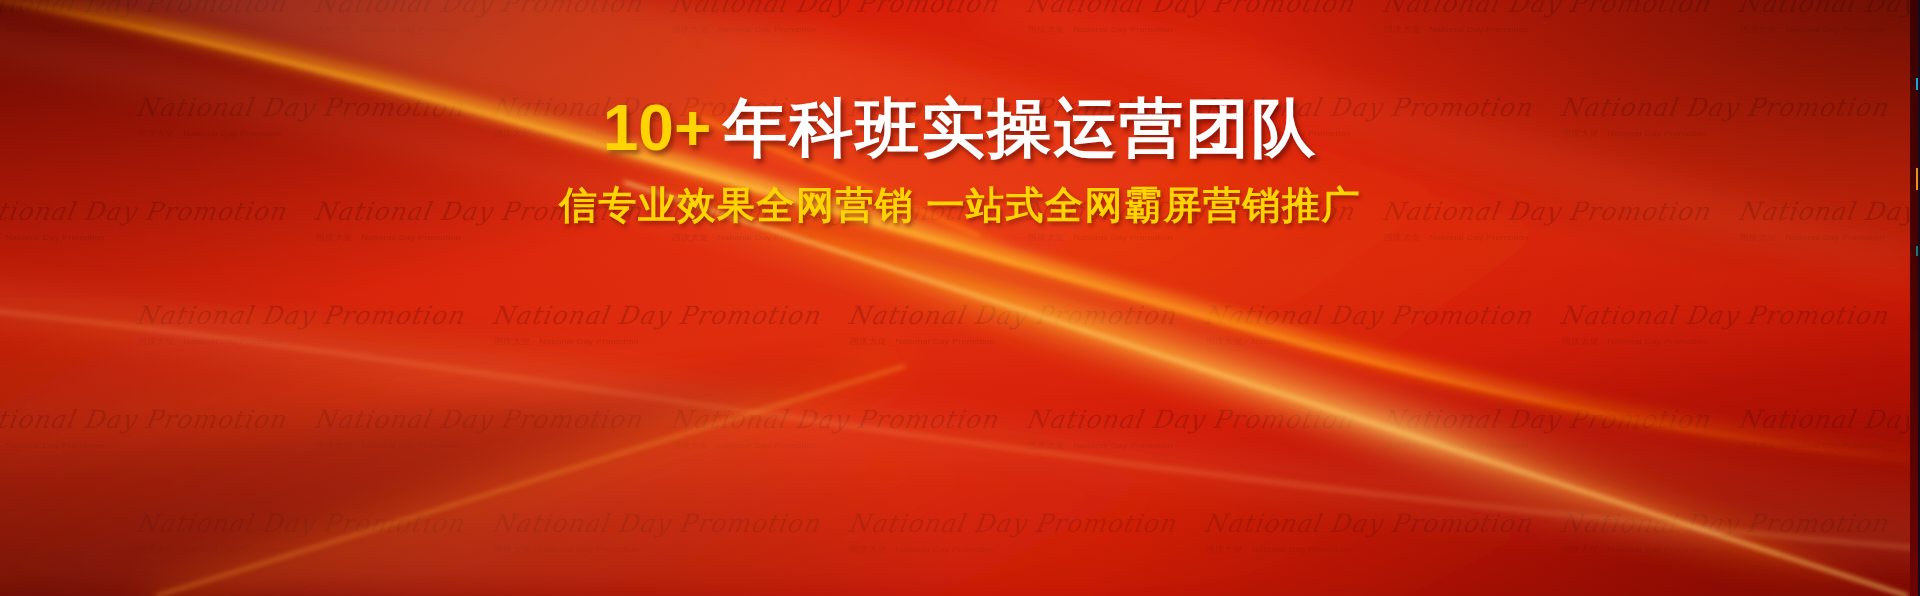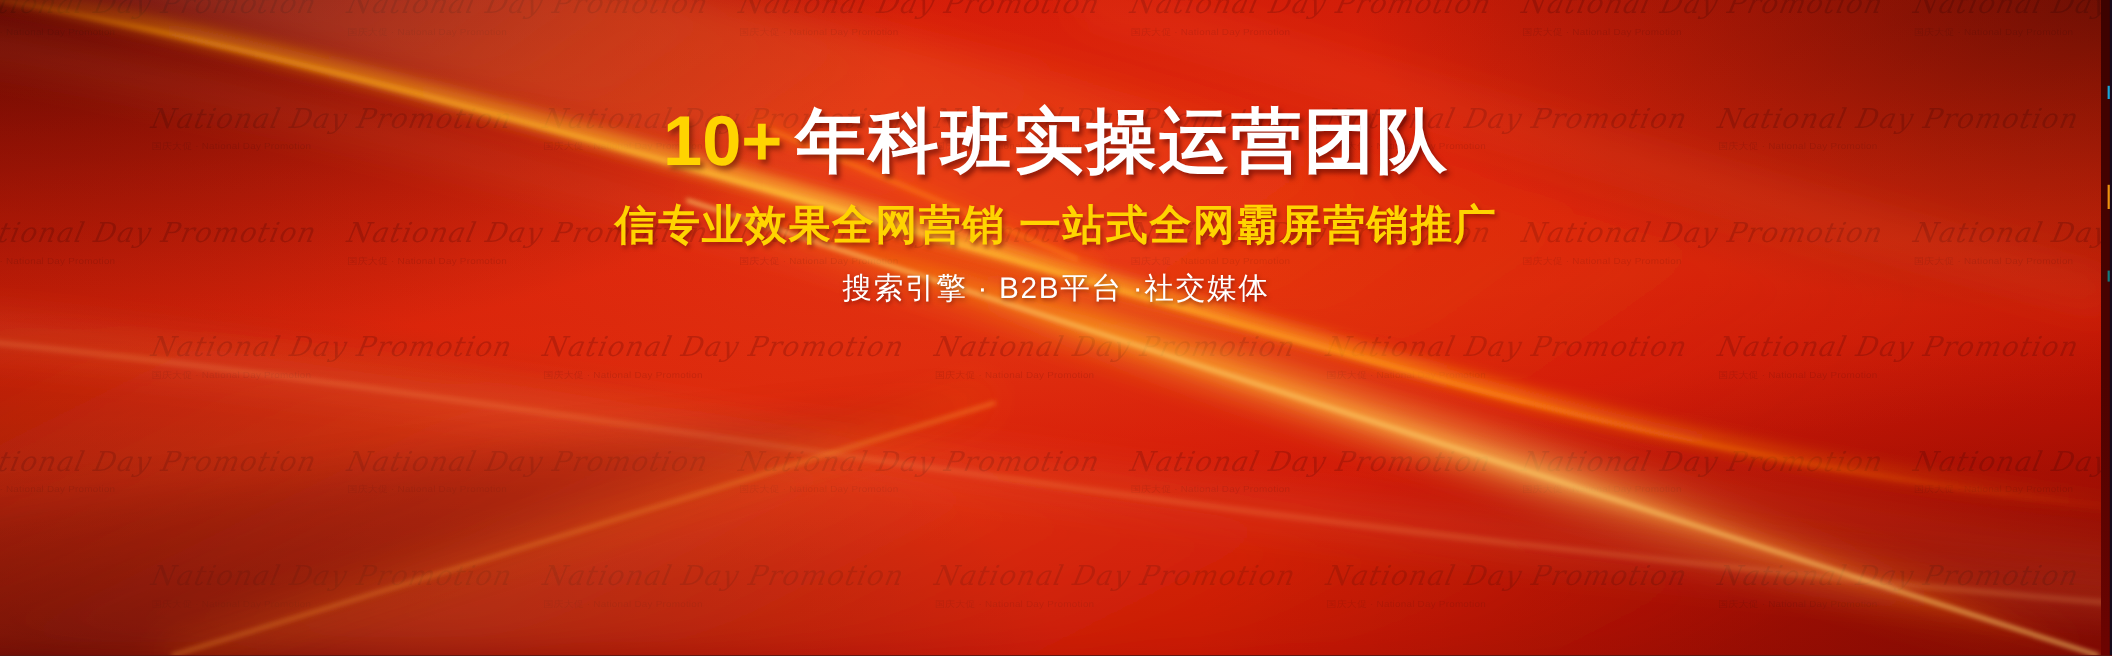--- a/index.html
+++ b/index.html
@@ -405,21 +405,20 @@
 
       <path d="M 980,0 C 1240,70 1540,170 1920,268" stroke="#ff7040" stroke-opacity=".16" stroke-width="30" fill="none" filter="url(#blurLg)"></path>
     </svg>
   </div>
 
   <div class="content">
     <div class="headline">
       <span class="num">10+</span><span class="cn">年科班实操运营团队</span>
     </div>
     <div class="subline">信专业效果全网营销 一站式全网霸屏营销推广</div>
-    <div class="tagline">搜索引擎 · B2B平台 ·社交媒体</div>
   </div>
 
   <div class="edge-strip">
     <div class="px" style="top:78px;height:12px;background:#1aa6d8;"></div>
     <div class="px" style="top:168px;height:22px;background:#f0920f;"></div>
     <div class="px" style="top:246px;height:10px;background:#147a7a;"></div>
   </div>
   <div class="edge-hairline"></div>
 
 </div>

